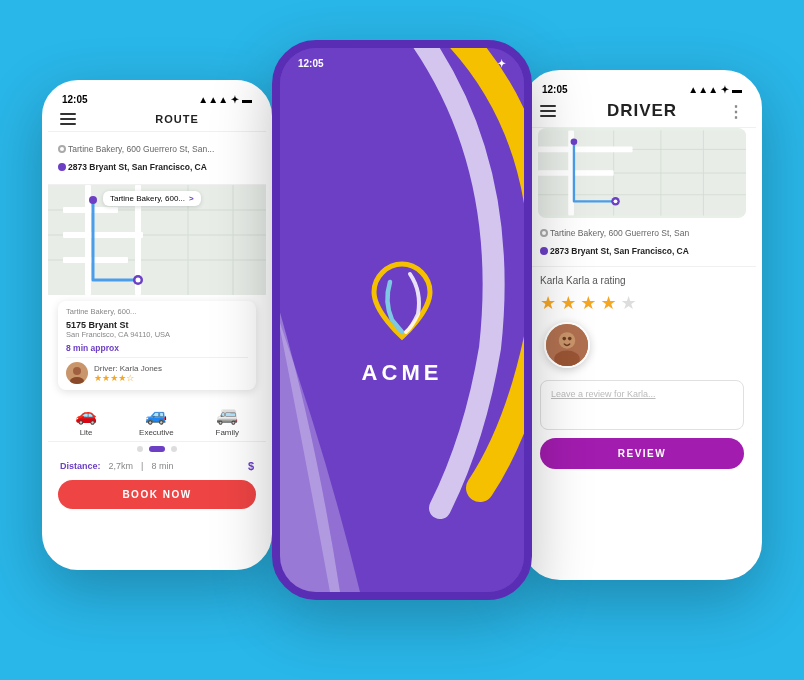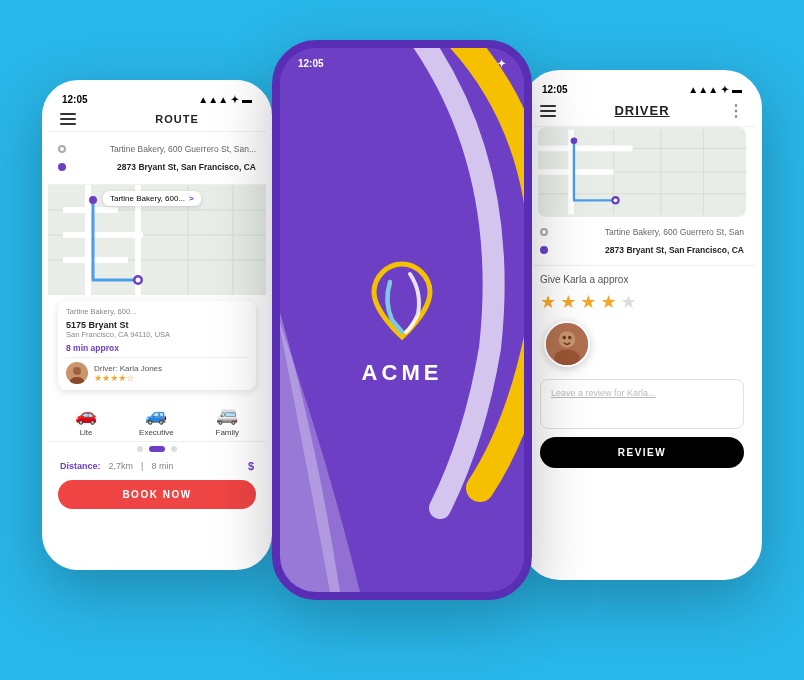--- a/index.html
+++ b/index.html
@@ -85,21 +85,20 @@
       padding: 8px 10px;
       border-bottom: 1px solid #f0f0f0;
     }
     .route-input-row {
       display: flex;
       align-items: center;
       gap: 2px;
       padding: 4px 0;
       font-size: 9px;
       color: #444;
-      justify-content: space-between;
     }
     .route-dot {
       width: 8px;
       height: 8px;
       border-radius: 50%;
       border: 2px solid #aaa;
       flex-shrink: 0;
     }
     .route-dot.purple {
       border-color: #6c3fc5;
@@ -336,27 +335,26 @@
       gap: 3px;
     }
     .phone-right .header .menu-icon span {
       display: block;
       width: 16px;
       height: 2px;
       background: #333;
       border-radius: 1px;
     }
     .phone-right .header .title {
-      font-size: 13px;
+      font-size: 17px;
       font-weight: 700;
       letter-spacing: 1px;
       color: #222;
       flex: 1;
       text-align: center;
-      text-decoration: underline;
     }
     .phone-right .header .dots {
       font-size: 16px;
       color: #888;
       font-weight: 900;
     }
 
     .trip-question {
       padding: 8px 12px 4px;
       font-size: 13px;
@@ -417,21 +415,21 @@
       border: 1px solid #e0e0e0;
       border-radius: 8px;
       padding: 8px 10px;
       font-size: 9px;
       color: #bbb;
       height: 50px;
     }
 
     .review-btn {
       margin: 8px 12px 10px;
-      background: #000000;
+      background: #a21caf;
       border-radius: 22px;
       color: white;
       text-align: center;
       padding: 10px;
       font-size: 10px;
       font-weight: 700;
       letter-spacing: 1.5px;
       text-transform: uppercase;
     }
   </style>
@@ -624,21 +622,21 @@
         <div class="route-dot"></div>
         <span style="font-size:8.5px;color:#666;">Tartine Bakery, 600 Guerrero St, San</span>
       </div>
       <div class="route-input-row">
         <div class="route-dot purple"></div>
         <span style="font-size:8.5px;font-weight:700;color:#222;">2873 Bryant St, San Francisco, CA</span>
       </div>
     </div>
 
     <div class="rating-section">
-      <div class="rating-title">Give Karla a approx</div>
+      <div class="rating-title">Karla Karla a rating</div>
       <div class="stars-row">
         <span class="star filled">★</span>
         <span class="star filled">★</span>
         <span class="star filled">★</span>
         <span class="star filled">★</span>
         <span class="star empty">★</span>
       </div>
       <div class="driver-avatar-large">
         <svg viewBox="0 0 46 46" width="46" height="46" xmlns="http://www.w3.org/2000/svg">
           <rect width="46" height="46" fill="#b07050"></rect>

